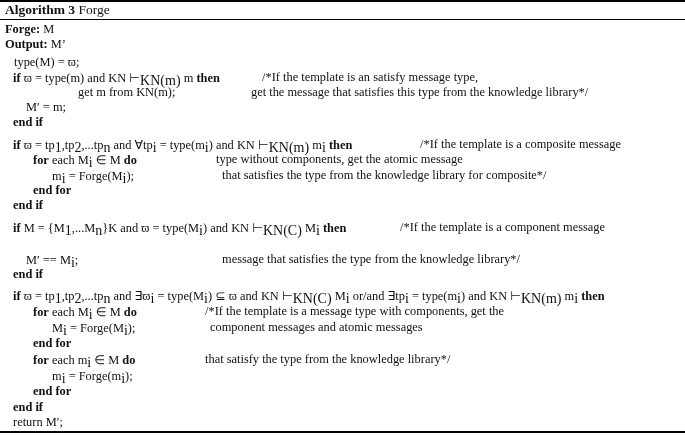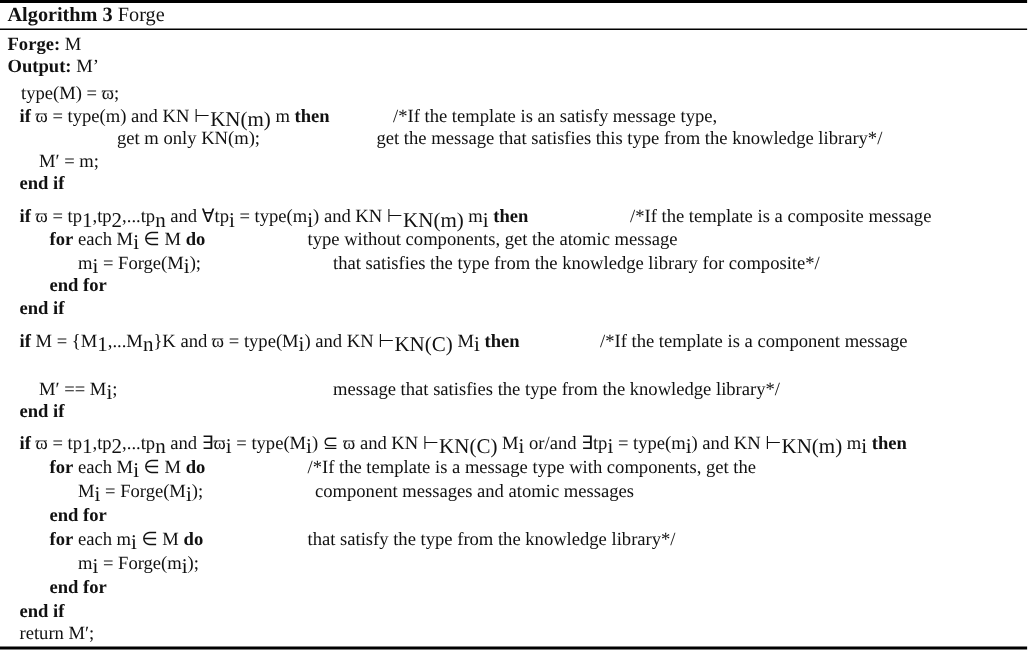--- a/index.html
+++ b/index.html
@@ -47,36 +47,36 @@
         <span class="code" style="left: 14px;"><span>type(M) = ϖ;</span></span>
       </div>
       <div class="line" style="top: 37px;">
         <span class="code" style="left: 5px;"><span class="kw">Output:</span><span>  M’</span></span>
       </div>
       <div class="line" style="top: 70px;">
         <span class="code" style="left: 13px;"><span class="kw">if </span><span>ϖ = type(m) and KN ⊢</span><span class="sub">KN(m)</span><span> m </span><span class="kw">then</span></span>
         <span class="comment" style="left: 262px;">/*If the template is an satisfy message type,</span>
       </div>
       <div class="line" style="top: 85px;">
-        <span class="code" style="left: 78px;"><span>get m only KN(m);</span></span>
+        <span class="code" style="left: 78px;"><span>get m from KN(m);</span></span>
         <span class="comment" style="left: 251px;">get the message that satisfies this type from the knowledge library*/</span>
       </div>
       <div class="line" style="top: 100px;">
         <span class="code" style="left: 26px;"><span>M′ = m;</span></span>
       </div>
       <div class="line" style="top: 115px;">
         <span class="code" style="left: 13px;"><span class="kw">end if</span></span>
       </div>
       <div class="line" style="top: 137px;">
         <span class="code" style="left: 13px;"><span class="kw">if </span><span>ϖ = tp</span><span class="sub">1</span><span>,tp</span><span class="sub">2</span><span>,...tp</span><span class="sub">n</span><span> and ∀tp</span><span class="sub">i</span><span> = type(m</span><span class="sub">i</span><span>) and KN ⊢</span><span class="sub">KN(m)</span><span> m</span><span class="sub">i</span><span> </span><span class="kw">then</span></span>
         <span class="comment" style="left: 420px;">/*If the template is a composite message</span>
       </div>
       <div class="line" style="top: 152px;">
         <span class="code" style="left: 33px;"><span class="kw">for</span><span> each M</span><span class="sub">i</span><span> ∈ M </span><span class="kw">do</span></span>
-        <span class="comment" style="left: 205px;">type without components, get the atomic message</span>
+        <span class="comment" style="left: 216px;">type without components, get the atomic message</span>
       </div>
       <div class="line" style="top: 168px;">
         <span class="code" style="left: 52px;"><span>m</span><span class="sub">i</span><span> = Forge(M</span><span class="sub">i</span><span>);</span></span>
         <span class="comment" style="left: 222px;">that satisfies the type from the knowledge library for composite*/</span>
       </div>
       <div class="line" style="top: 183px;">
         <span class="code" style="left: 33px;"><span class="kw">end for</span></span>
       </div>
       <div class="line" style="top: 198px;">
         <span class="code" style="left: 13px;"><span class="kw">end if</span></span>

